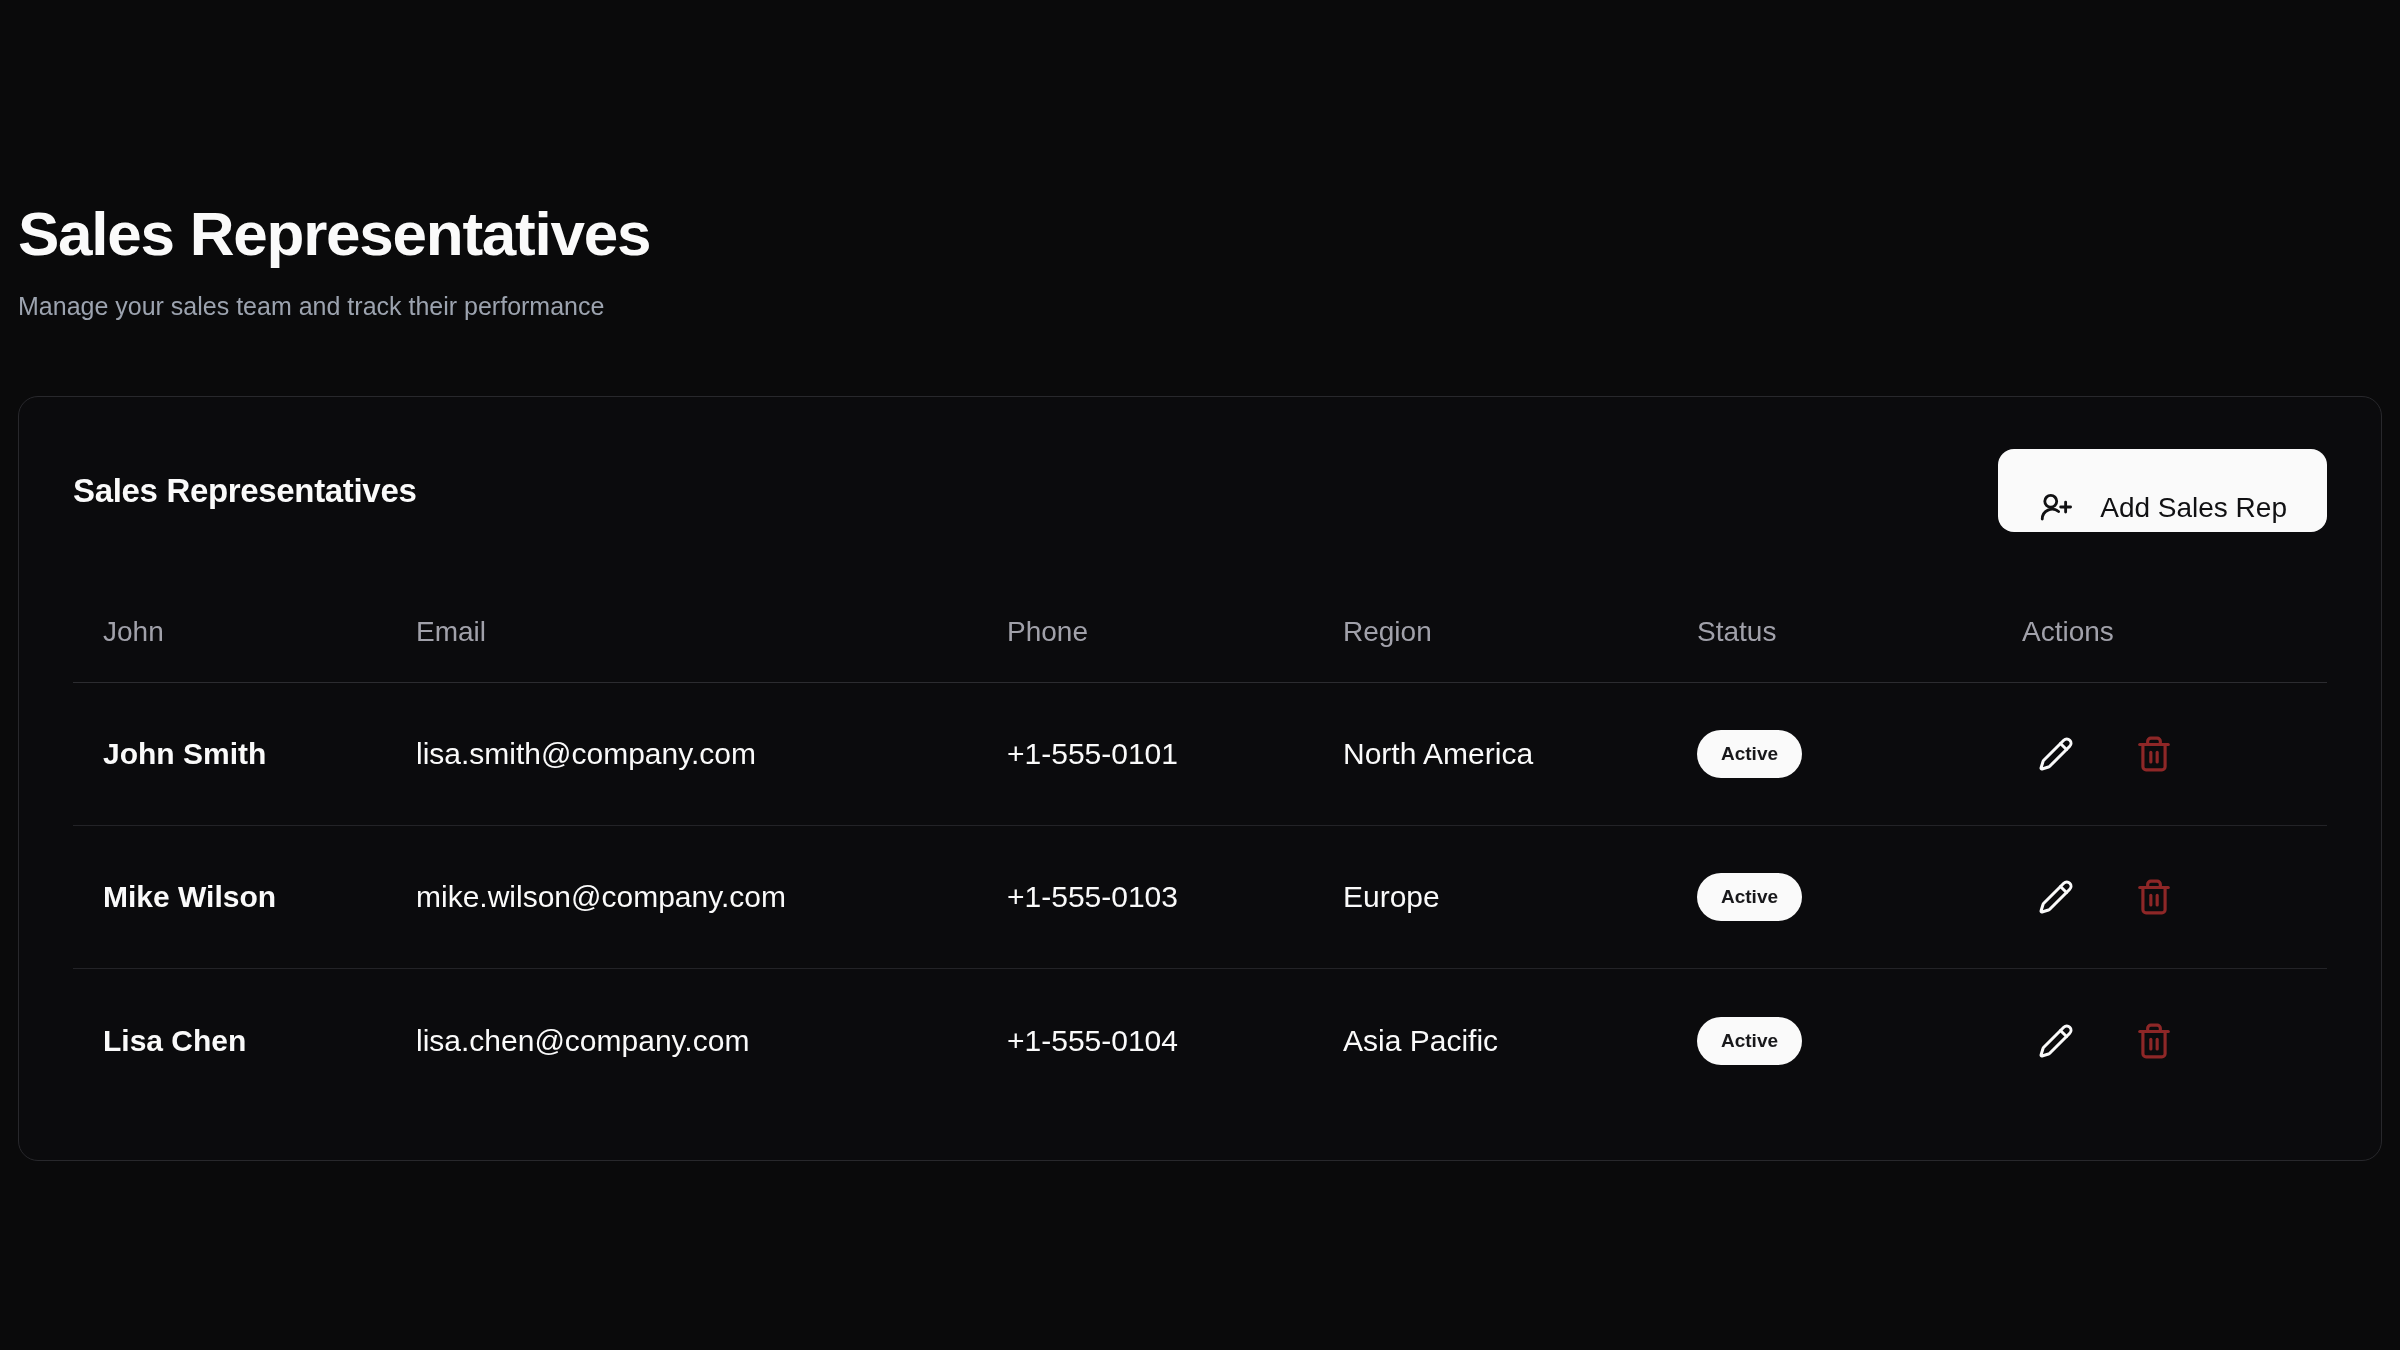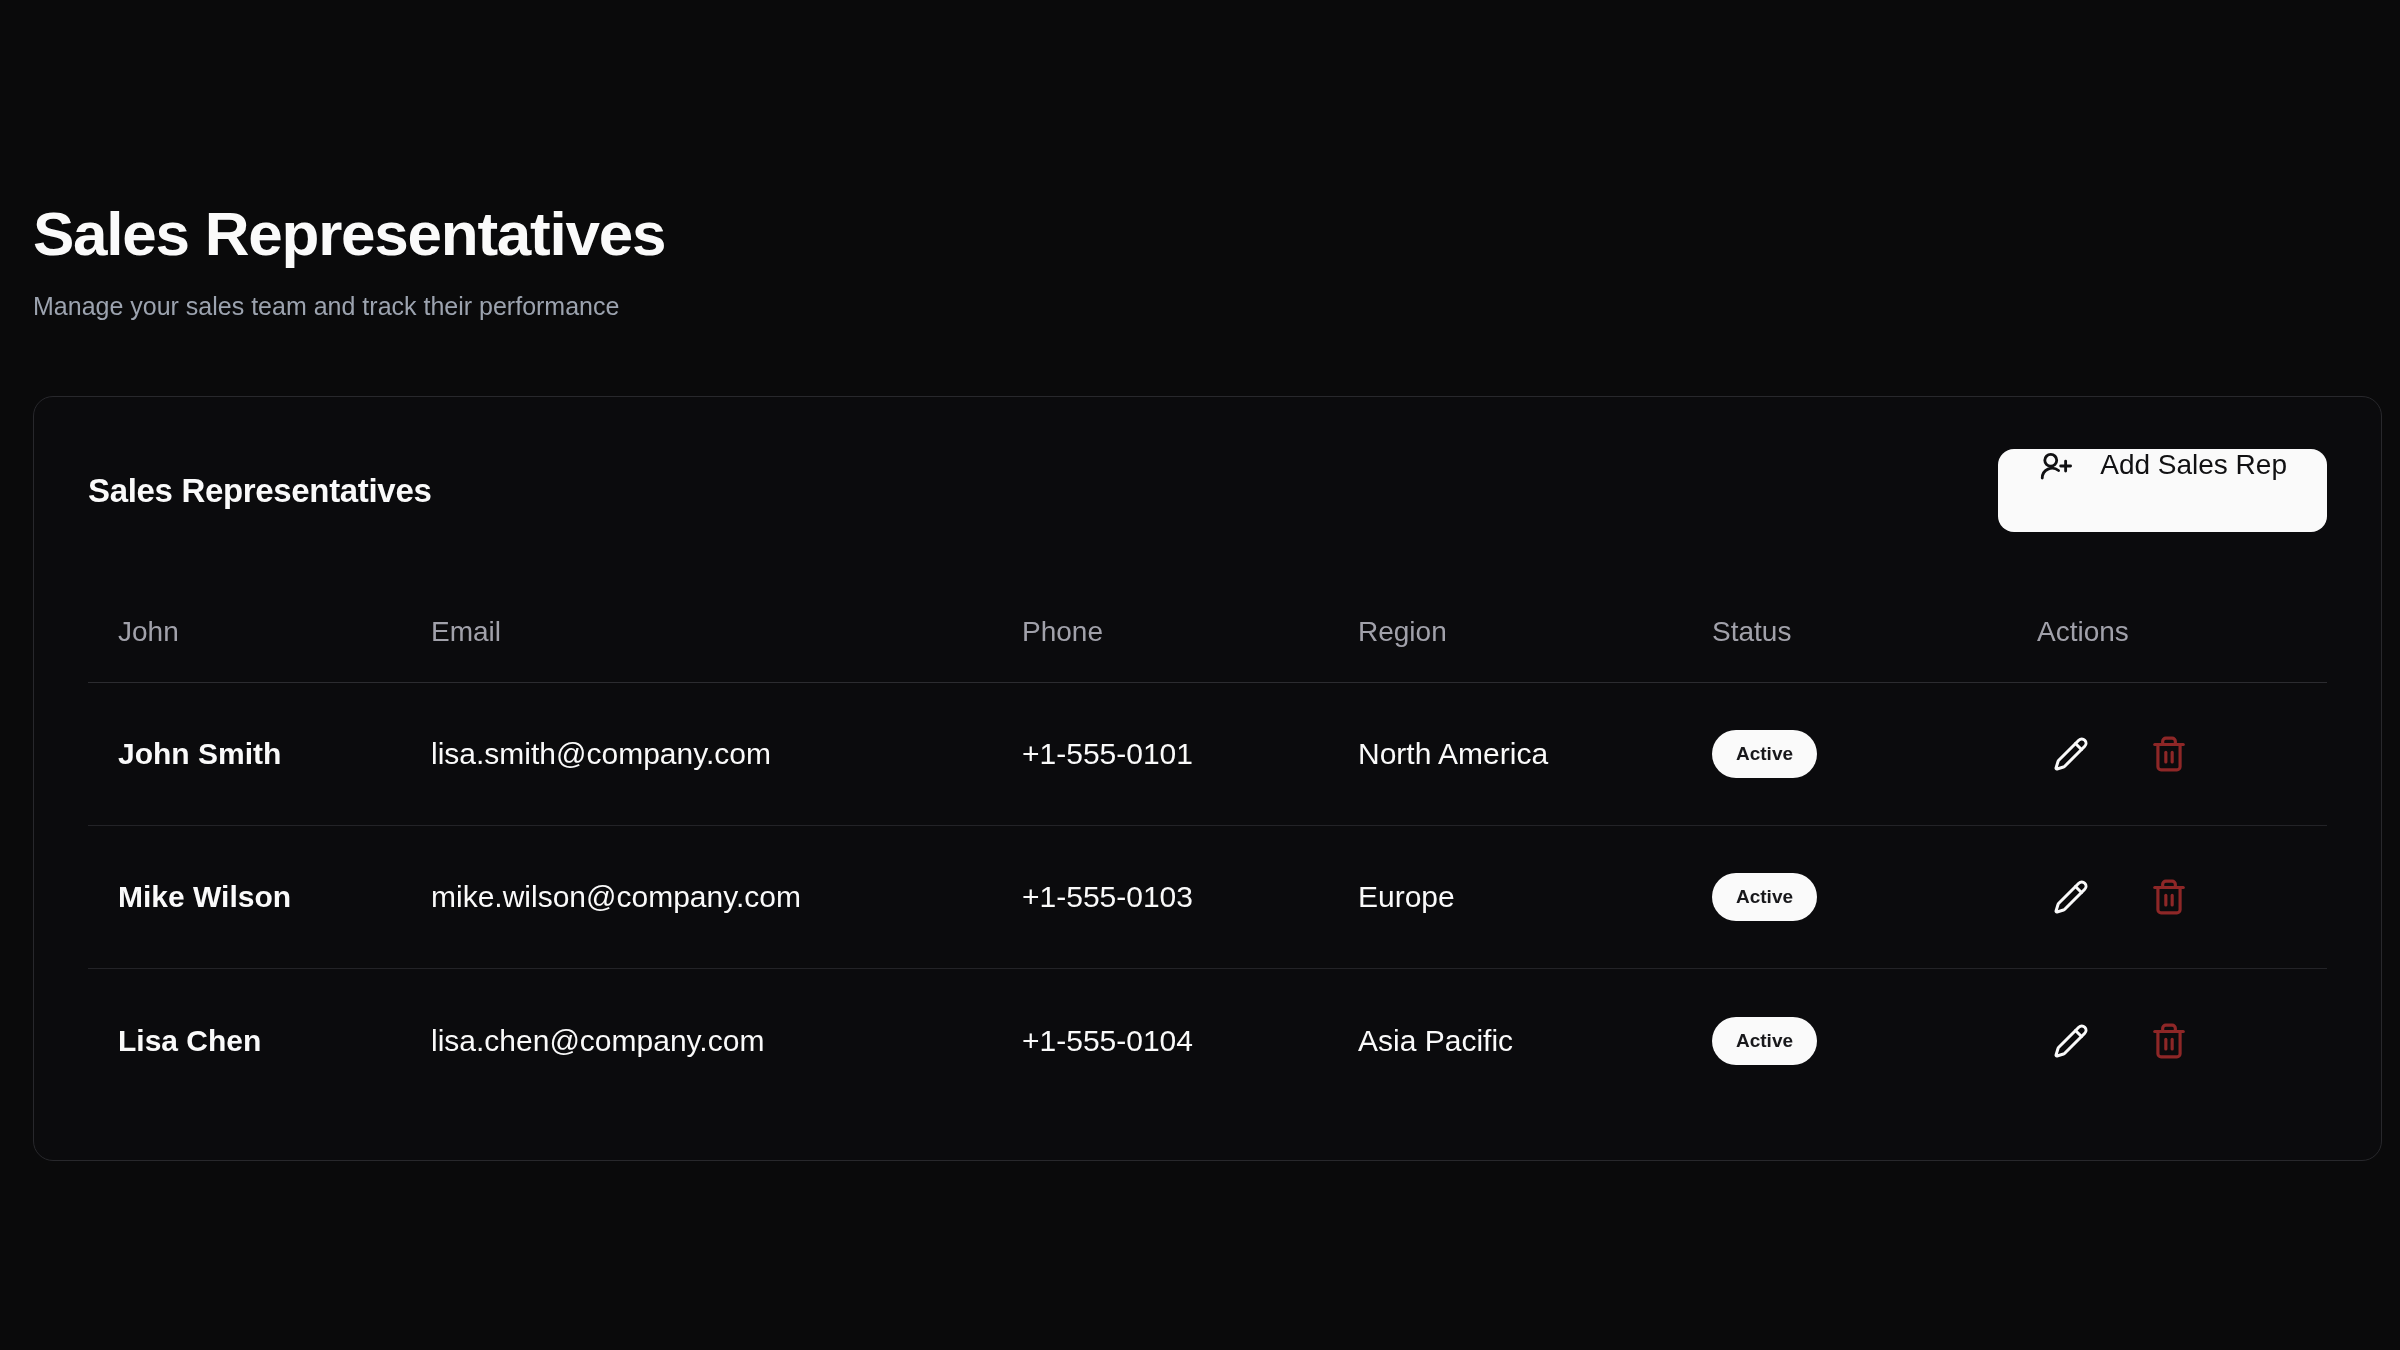--- a/index.html
+++ b/index.html
@@ -8,21 +8,20 @@
     padding: 0;
     width: 2400px;
     height: 1350px;
     background: var(--background, #0a0a0b);
     font-family: "Liberation Sans", sans-serif;
     color: var(--text-primary, #fafafa);
     overflow: hidden;
   }
   .page {
     padding: 198px 18px 0 18px;
-    margin-left: 15px;
   }
   .page-title {
     margin: 0;
     font-size: 62px;
     line-height: 1.15;
     font-weight: 700;
     letter-spacing: -0.02em;
     color: var(--text-primary, #fafafa);
   }
   .page-subtitle {
@@ -47,24 +46,24 @@
   }
   .card-title {
     margin: 0;
     font-size: 33px;
     font-weight: 700;
     letter-spacing: -0.01em;
     color: var(--text-primary, #fafafa);
   }
   .add-btn {
     display: inline-flex;
-    align-items: flex-start;
+    align-items: flex-end;
     gap: 28px;
     height: 83px;
-    padding: 0 40px;
+    padding: 8px 40px;
     border: none;
     border-radius: 16px;
     background: var(--button-bg, #fafafa);
     color: var(--button-text, #111113);
     font-family: inherit;
     font-size: 28px;
     font-weight: 500;
     cursor: pointer;
   }
   .add-btn svg { flex: 0 0 auto; }

